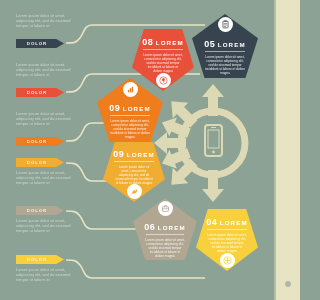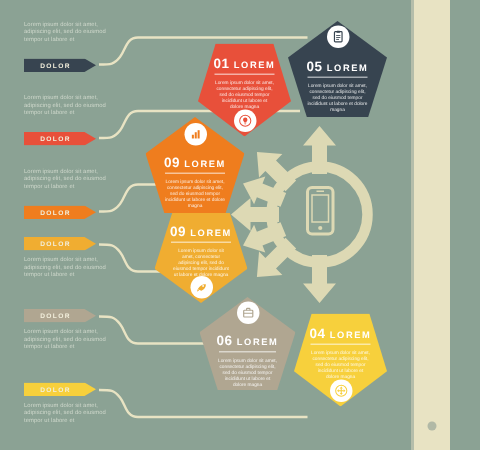--- a/index.html
+++ b/index.html
@@ -205,21 +205,21 @@
         <rect x="5.5" y="6" width="5" height="1" fill="#374450"></rect>
         <rect x="5.5" y="8.3" width="5" height="1" fill="#374450"></rect>
         <rect x="5.5" y="10.6" width="3.4" height="1" fill="#374450"></rect>
       </svg>
     </div>
   </div>
 
   <div class="pent" style="left:132px;top:29px;width:62px;height:62px;">
     <div class="shape" style="background:#e8503a;clip-path:polygon(19% 0,81% 0,100% 62%,50% 100%,0 62%);"></div>
     <div class="num" style="top:8px">
-      <span>01</span>
+      <span>08</span>
       <span class="word">LOREM</span>
     </div>
     <div class="rule" style="left:11px;right:11px;top:20px"></div>
     <div class="desc" style="left:11px;right:11px;top:24px">Lorem ipsum dolor sit amet, consectetur adipiscing elit, sed do eiusmod tempor incididunt ut labore et dolore magna</div>
     <div class="badge" style="left:23.5px;top:44px">
       <svg width="9" height="9" viewBox="0 0 16 16">
         <circle cx="8" cy="8" r="6.6" fill="none" stroke="#e8503a" stroke-width="1.2"></circle>
         <path d="M8 4.2 a2.6 2.6 0 0 1 2.6 2.6 c0 1.3 -1 1.9 -1.2 2.7 h-2.8 c-.2 -.8 -1.2 -1.4 -1.2 -2.7 A2.6 2.6 0 0 1 8 4.2z" fill="#e8503a"></path>
         <rect x="6.8" y="10" width="2.4" height="1" fill="#e8503a"></rect>
         <rect x="7.2" y="11.4" width="1.6" height="0.8" fill="#e8503a"></rect>

